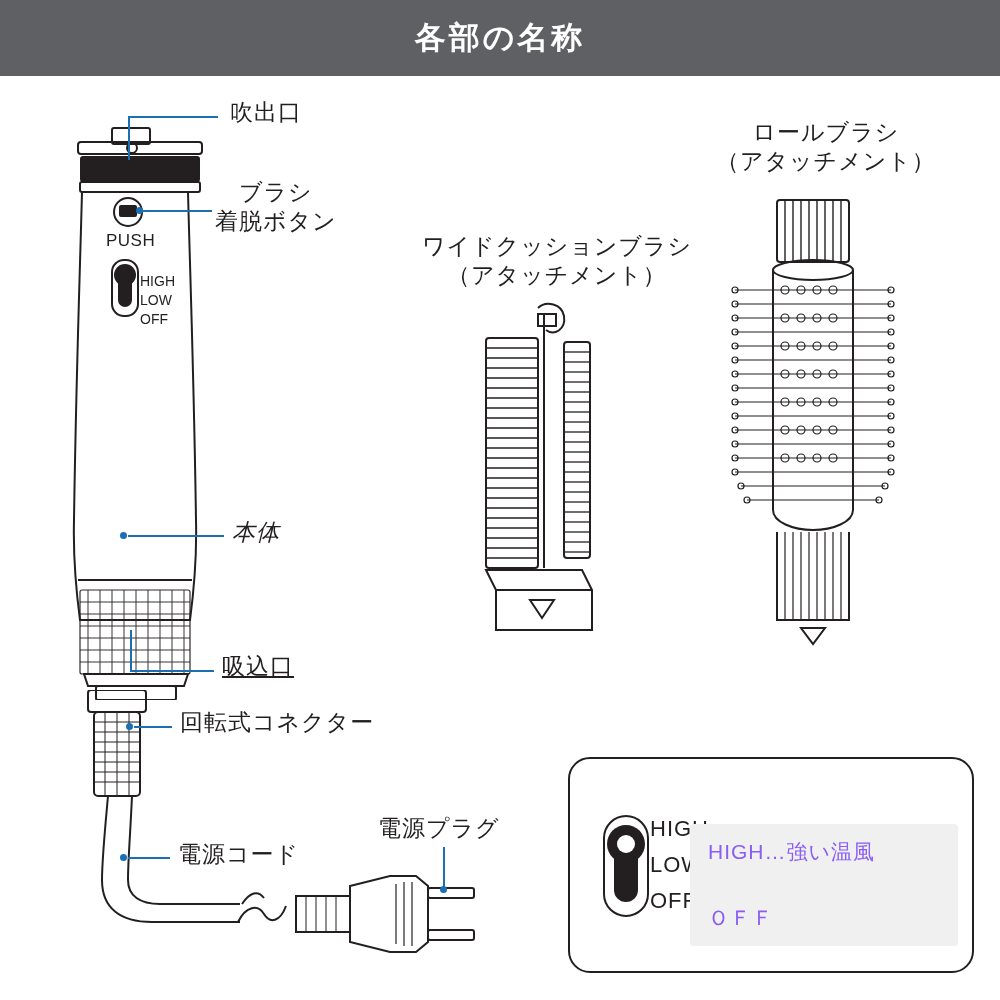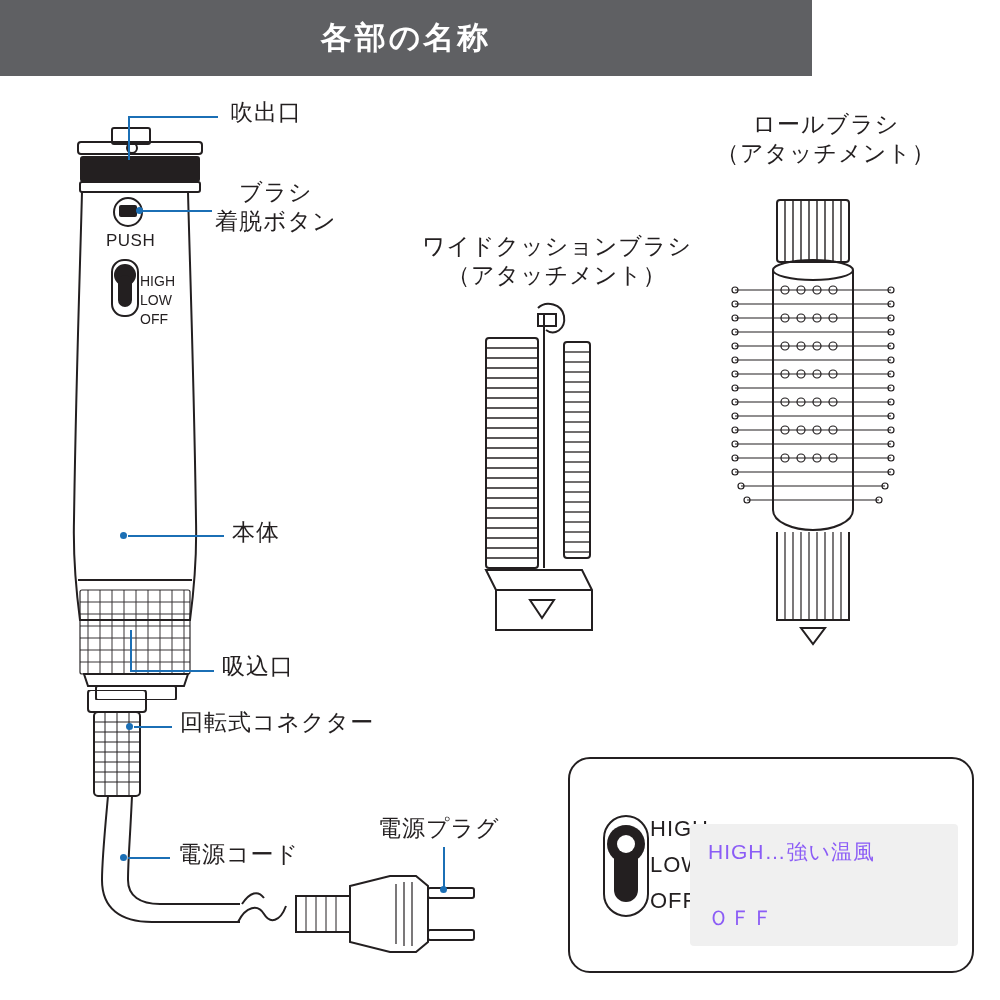--- a/index.html
+++ b/index.html
@@ -13,21 +13,21 @@
   #page {
     position: relative;
     width: 1000px; height: 1000px;
     background: #ffffff;
   }
 
   
   .header {
     position: absolute;
     left: 0; top: 0;
-    width: 812px; height: 76px;
+    width: 1000px; height: 76px;
     background: #5f6063;
     display: flex; align-items: center; justify-content: center;
   }
   .header-title {
     color: #ffffff;
     font-size: 31px;
     font-weight: bold;
     letter-spacing: 3px;
   }
 
@@ -384,28 +384,28 @@
   <div class="lead" style="left:128px; top:857px; width:42px; height:2px;"></div>
   <div class="dot" style="left:120px; top:854px;"></div>
 
   <div class="lead" style="left:443px; top:847px; width:2px; height:44px;"></div>
   <div class="dot" style="left:440px; top:886px;"></div>
 
   <div class="lbl" style="left:230px; top:98px;">吹出口</div>
   <div class="lbl" style="left:215px; top:178px;">ブラシ
 着脱ボタン</div>
   <div class="lbl small" style="left:106px; top:230px;">PUSH</div>
-  <div class="lbl" style="left:232px; top:518px;">本体</div>
-  <div class="lbl" style="left:222px; top:652px;">吸込口</div>
+  <div class="lbl" style="left:232px; top:518px;font-style:italic;">本体</div>
+  <div class="lbl" style="left:222px; top:652px;text-decoration:underline;">吸込口</div>
   <div class="lbl" style="left:180px; top:708px;">回転式コネクター</div>
   <div class="lbl" style="left:178px; top:840px;">電源コード</div>
   <div class="lbl" style="left:378px; top:814px;">電源プラグ</div>
   <div class="lbl" style="left:422px; top:232px;">ワイドクッションブラシ
 （アタッチメント）</div>
-  <div class="lbl" style="left:716px; top:110px;">ロールブラシ
+  <div class="lbl" style="left:716px; top:118px;">ロールブラシ
 （アタッチメント）</div>
 
   <div class="lbl sw" style="left:140px; top:274px;">HIGH</div>
   <div class="lbl sw" style="left:140px; top:293px;">LOW</div>
   <div class="lbl sw" style="left:140px; top:312px;">OFF</div>
 
   <div class="infobox"></div>
 
   <svg style="position:absolute; left:596px; top:812px;" width="60" height="110" viewBox="0 0 60 110">
     <rect class="ink" x="8" y="4" width="44" height="100" rx="22" stroke-width="2.5"></rect>

